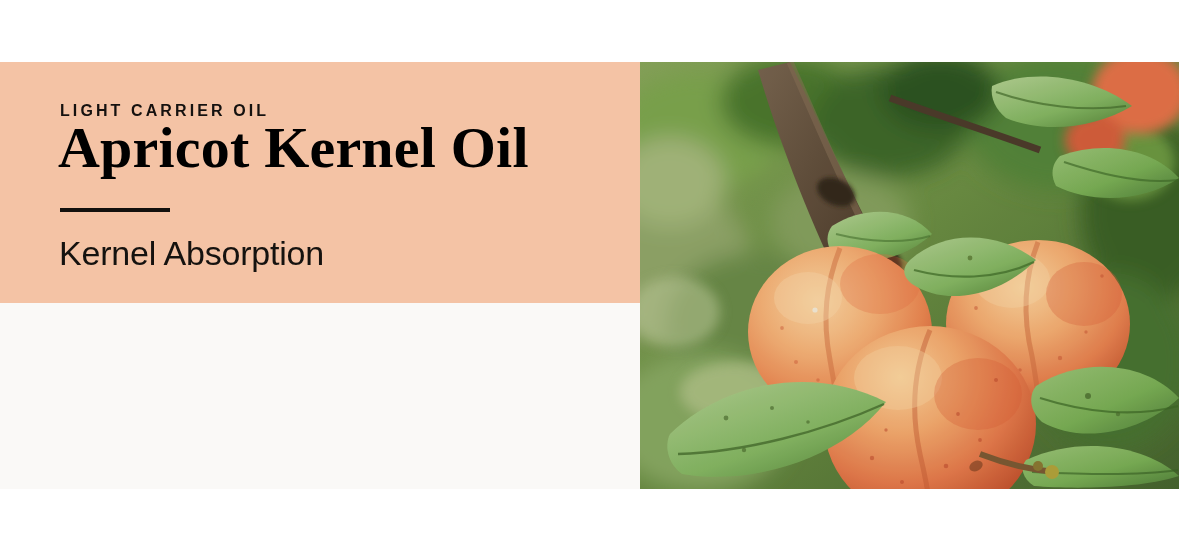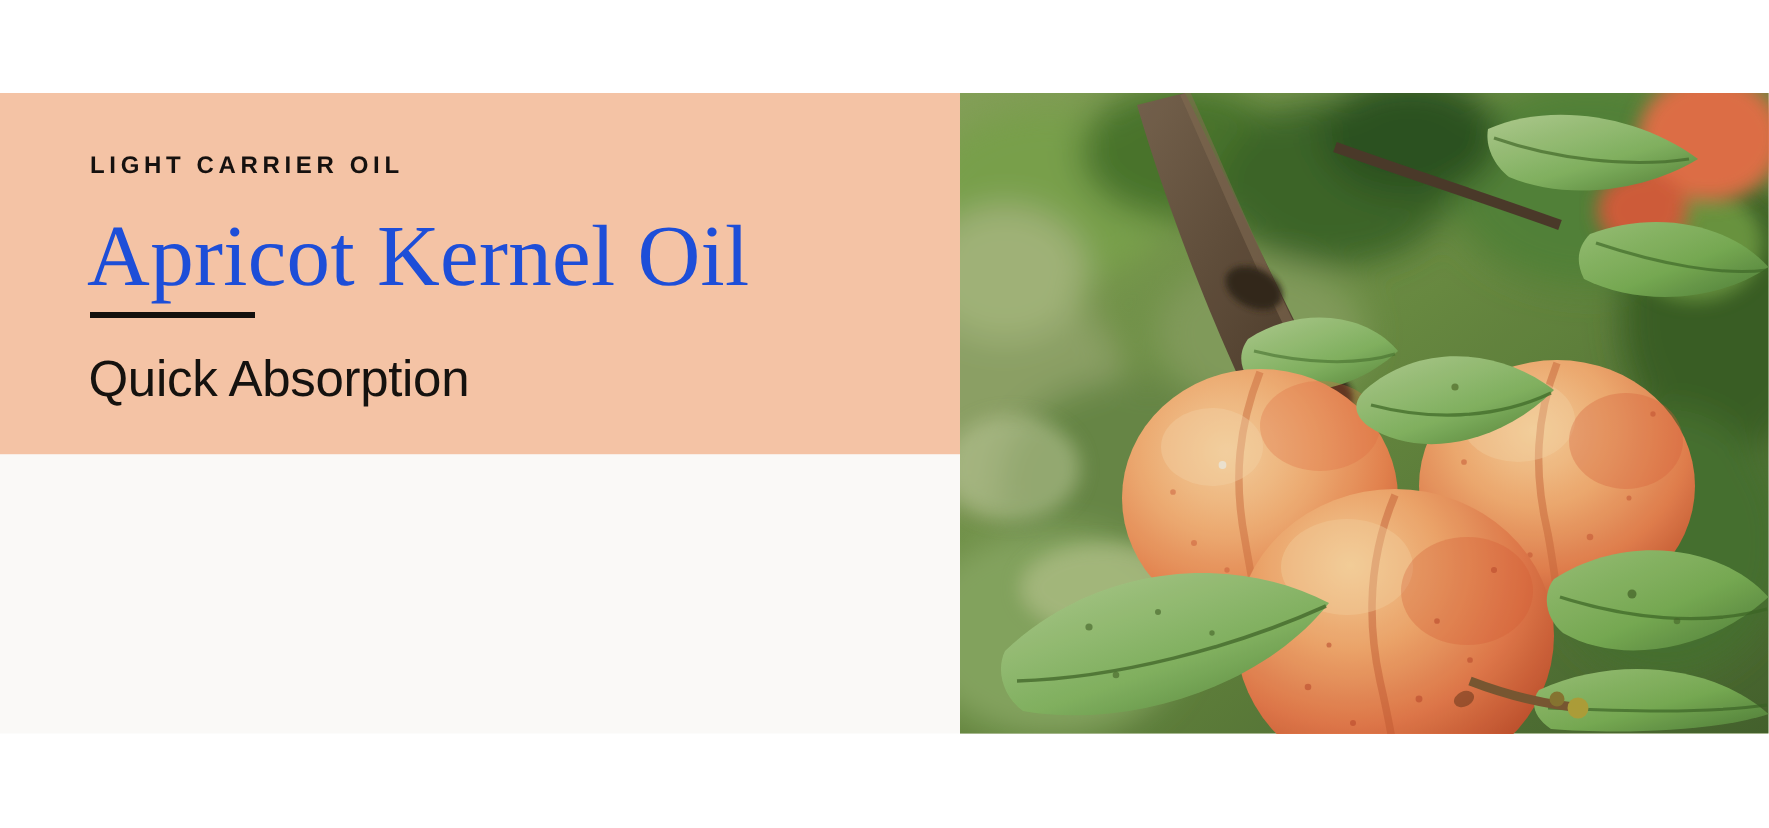--- a/index.html
+++ b/index.html
@@ -59,24 +59,24 @@
     letter-spacing: 3.1px;
     line-height: 1;
     white-space: nowrap;
   }
 
   .eyebrow-top { top: 41px; }
 
   .headline {
     position: absolute;
     left: 58px;
-    top: 78px;
-    color: #1d4ed8;
+    top: 55px;
+    color: #000000;
     font-family: "Liberation Serif", serif;
-    font-weight: normal;
+    font-weight: bold;
     font-size: 58px;
     line-height: 1.06;
     letter-spacing: 0.2px;
     white-space: nowrap;
   }
 
   .rule {
     position: absolute;
     left: 60px;
     top: 146px;
@@ -117,21 +117,21 @@
 
   <div class="left-col">
 
     <div class="panel-peach">
       <div class="eyebrow eyebrow-top">LIGHT CARRIER OIL</div>
 
       <div class="headline">Apricot Kernel Oil</div>
 
       <div class="rule"></div>
 
-      <div class="subhead">Quick Absorption</div>
+      <div class="subhead">Kernel Absorption</div>
     </div>
 
     <div class="panel-cream">
       
 
       
     </div>
 
   </div>
 

